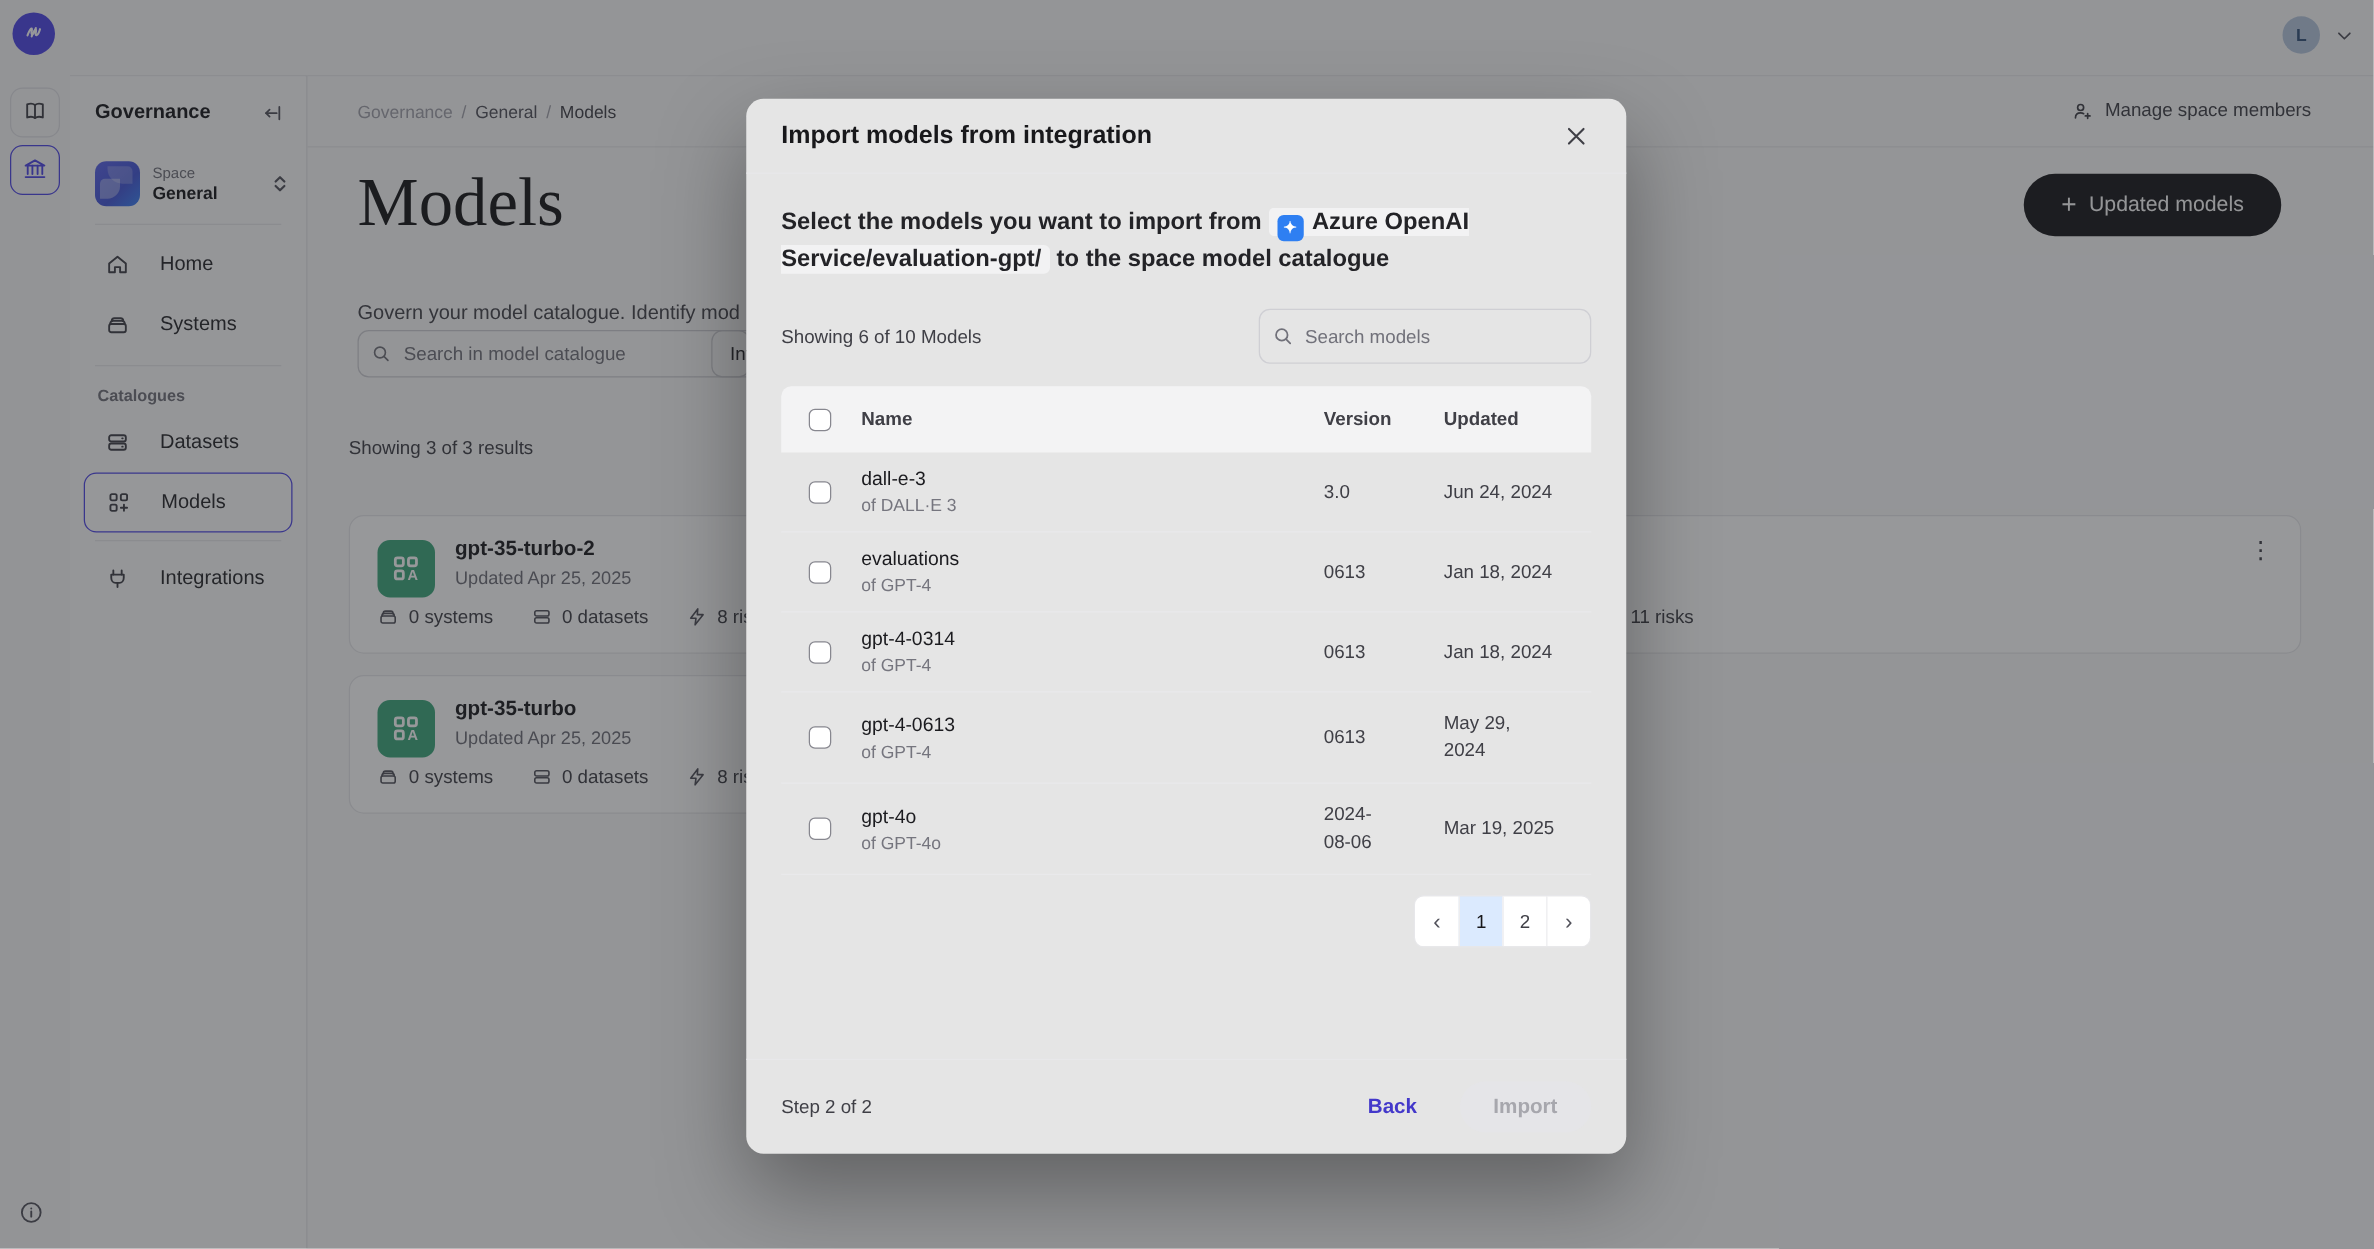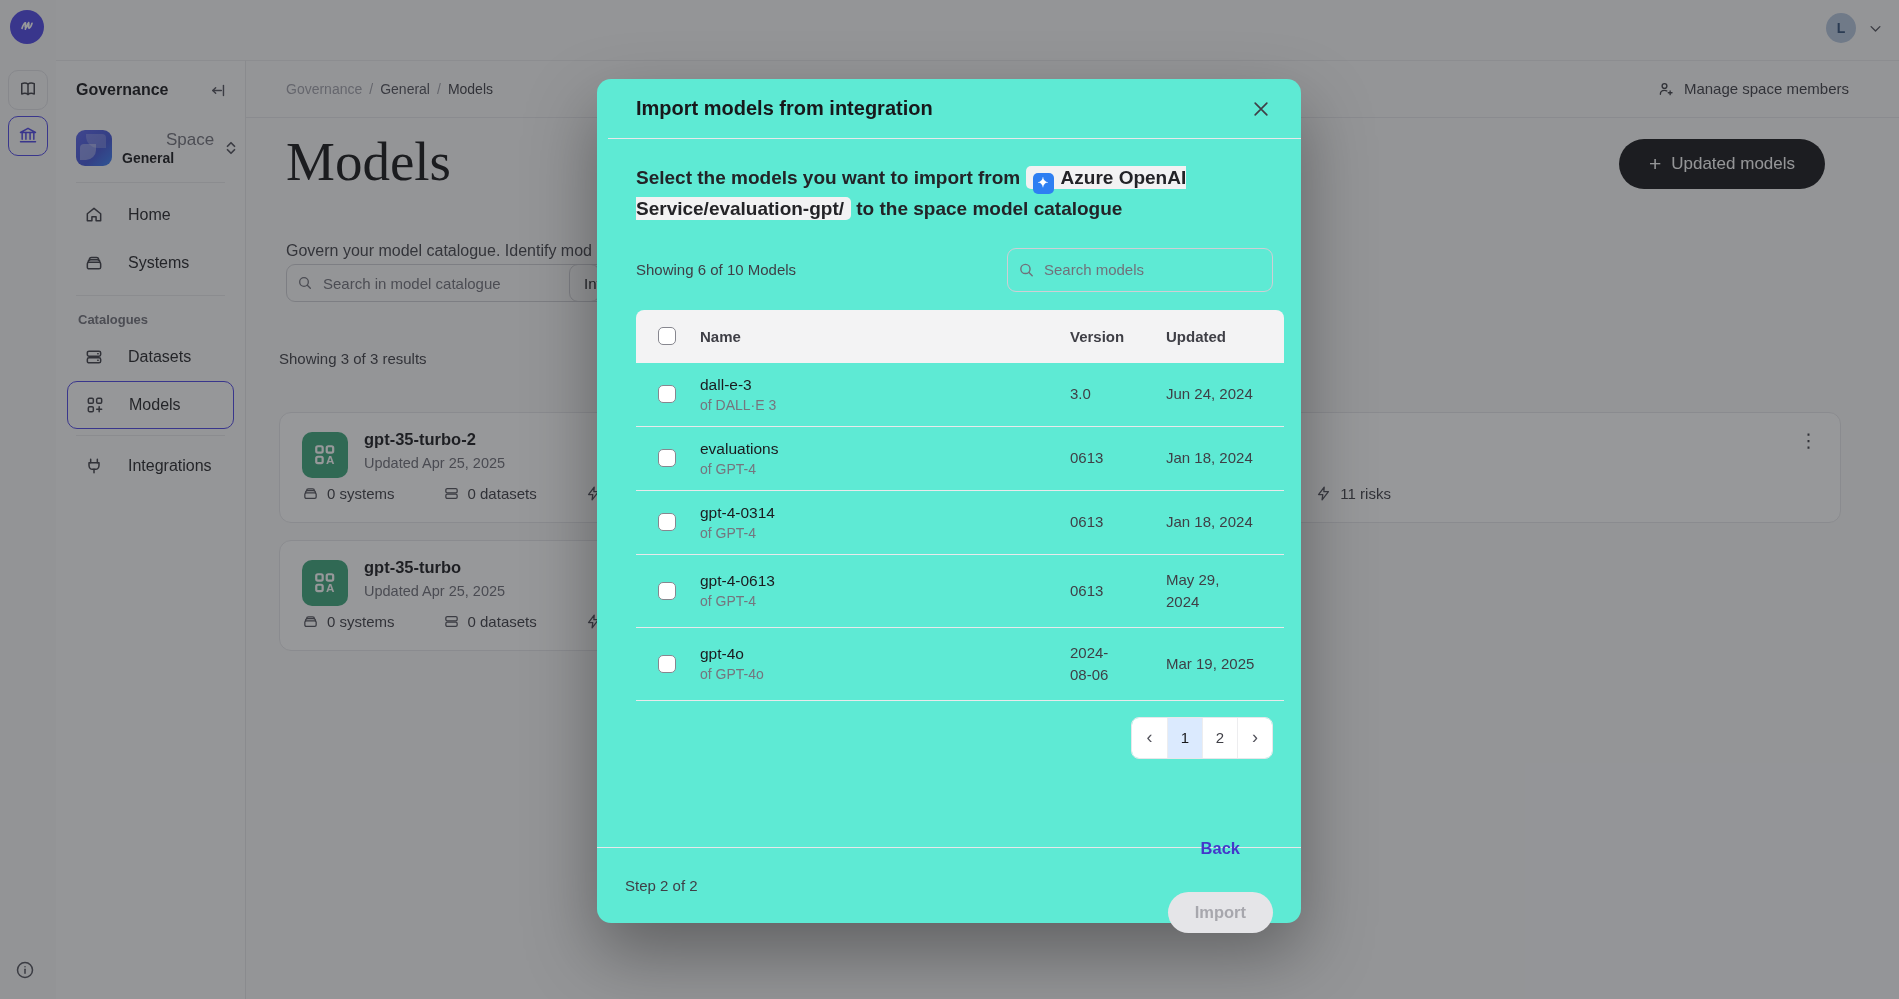--- a/index.html
+++ b/index.html
@@ -24,21 +24,21 @@
   .sidebar { position:absolute; left:56px; top:60px; width:190px; height:939px;
              background:#fbfbfc; border-right:1px solid #e6e6e9; border-top:1px solid #ebebed; }
   .sidebar-header { height:58px; display:flex; align-items:center; justify-content:space-between; padding:0 18px 0 20px; }
   .sidebar-title { font-size:16px; font-weight:700; color:#18181b; }
   .collapse-btn { color:#52525b; cursor:pointer; display:flex; }
   .space-row { display:flex; align-items:center; gap:10px; padding:10px 14px 14px 20px; cursor:pointer; }
   .space-icon { width:36px; height:36px; border-radius:9px; background:linear-gradient(135deg,#5a63e8,#4356d6 60%,#3b82f6); position:relative; overflow:hidden; flex-shrink:0; }
   .space-icon:before { content:""; position:absolute; left:4px; top:14px; width:16px; height:16px; border-radius:4px 0 10px 0; background:rgba(255,255,255,.35); }
   .space-icon:after { content:""; position:absolute; left:10px; top:4px; width:20px; height:14px; border-radius:0 4px 0 12px; background:rgba(255,255,255,.22); }
   .space-text { flex:1; line-height:1.25; }
-  .space-label { font-size:17px; color:#71717a;margin-left:44px; }
+  .space-label { font-size:12px; color:#71717a; }
   .space-name { font-size:14px; font-weight:600; color:#18181b; }
   .sb-divider { height:1px; background:#e8e8ea; margin:0 20px; }
   .nav-item { display:flex; align-items:center; gap:24px; padding:0 0 0 28px; height:48px;
               font-size:16px; color:#27272a; cursor:pointer; }
   .nav-item .nv-ic { display:flex; color:#3f3f46; }
   .nav-item.selected { margin:0 11px; padding-left:17px; height:48px; border:1.5px solid #4f46e5; border-radius:10px; background:#fdfdfe; }
   .section-label { font-size:13px; font-weight:600; color:#71717a; padding:16px 0 6px 22px; }
 
   
   .content-header { position:absolute; left:246px; top:60px; right:0; height:58px;
@@ -71,29 +71,29 @@
   .filter-chip { position:absolute; left:569px; top:264px; width:130px; height:38px; border:1px solid #cfcfd4;
                  border-radius:9px; display:flex; align-items:center; padding-left:14px; font-size:15px; color:#27272a; cursor:pointer; }
   .results-summary { position:absolute; left:279px; top:350px; font-size:15px; color:#3f3f46; }
 
   .model-card { position:absolute; height:111px; width:773px; background:#ffffff; border:1px solid #e7e7ea;
                 border-radius:12px; cursor:pointer; }
   .mc-icon { position:absolute; left:22px; top:19px; width:46px; height:46px; border-radius:10px; background:#3ea77c;
              display:flex; align-items:center; justify-content:center; }
   .mc-name { position:absolute; left:84px; top:17px; font-size:16.5px; font-weight:700; color:#1b1b1f; }
   .mc-updated { position:absolute; left:84px; top:42px; font-size:14.5px; color:#6f6f78; }
-  .mc-stats { position:absolute; left:22px; top:72px; display:flex; gap:48px; }
+  .mc-stats { position:absolute; left:22px; top:72px; display:flex; gap:30px; }
   .mc-stat { display:flex; align-items:center; gap:8px; font-size:15px; color:#3f3f46; }
   .mc-stat .st-ic { display:flex; color:#52525b; }
   .mc-kebab { position:absolute; right:18px; top:14px; font-size:19px; color:#3f3f46; cursor:pointer; line-height:1; padding:4px; }
 
   
   .overlay { position:absolute; inset:0; background:rgba(33,36,41,0.47); z-index:10; }
-  .modal { position:absolute; left:597px; top:79px; width:704px; height:844px; background:#5eead4;
-           border-radius:14px; box-shadow:0 30px 70px rgba(0,0,0,0.35); z-index:20;padding-left:11px; }
+  .modal { position:absolute; left:597px; top:79px; width:704px; height:844px; background:#e5e5e5;
+           border-radius:14px; box-shadow:0 30px 70px rgba(0,0,0,0.35); z-index:20; }
   .modal-header { height:60px; display:flex; align-items:center; justify-content:space-between;
                   padding:0 26px 0 28px; border-bottom:1px solid #e8e8ea; }
   .modal-title { font-size:20px; font-weight:700; color:#18181b; }
   .modal-close { color:#3f3f46; cursor:pointer; display:flex; padding:4px; }
   .modal-body { padding:24px 28px 0; }
   .modal-desc { font-size:19px; font-weight:600; line-height:1.58; color:#232327; width:636px; }
   .int-badge { background:#f2f2f3; border-radius:5px; padding:1px 7px; }
   .azure-ic { display:inline-flex; width:21px; height:21px; border-radius:5px; background:#2e7ff2; color:#fff;
               font-size:13px; align-items:center; justify-content:center; vertical-align:-3px; margin-right:7px; }
   .modal-controls { margin-top:24px; display:flex; align-items:center; justify-content:space-between; }
@@ -116,21 +116,21 @@
                 border-radius:8px; overflow:hidden; }
   .pg-cell { width:35px; height:40px; display:flex; align-items:center; justify-content:center;
              font-size:15px; color:#3f3f46; border-left:1px solid #ededef; cursor:pointer; background:#fff; }
   .pg-cell:first-child { border-left:none; }
   .pg-cell.active { background:#dbeafe; color:#18181b; }
   .pg-cell.chev { color:#52525b; font-size:18px; }
 
   .modal-footer { position:absolute; left:0; right:0; bottom:0; height:76px; border-top:1px solid #e8e8ea;
                   display:flex; align-items:center; justify-content:space-between; padding:0 28px; }
   .step-text { font-size:15px; color:#3f3f46; }
-  .footer-right { display:flex; align-items:center; gap:34px;flex-direction:column; }
+  .footer-right { display:flex; align-items:center; gap:34px; }
   .back-link { font-size:16.5px; font-weight:600; color:#4338ca; cursor:pointer; }
   .import-btn { background:#e5e5e8; color:#a7a7ad; font-size:16.5px; font-weight:600; border:none;
                 border-radius:999px; padding:11px 27px; font-family:inherit; cursor:not-allowed; }
 </style>
 </head>
 <body>
 
 <div class="stage">
 
   <div class="page">

